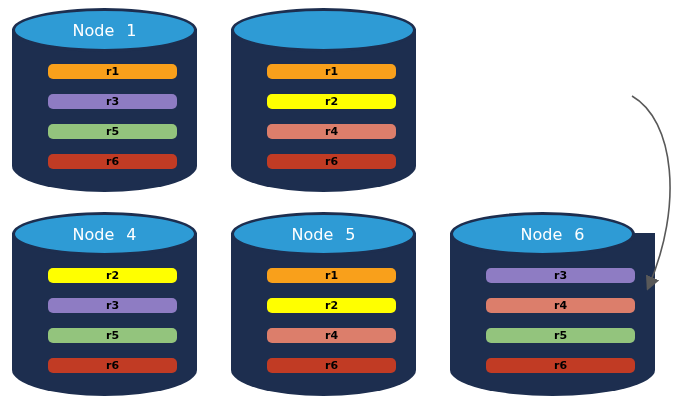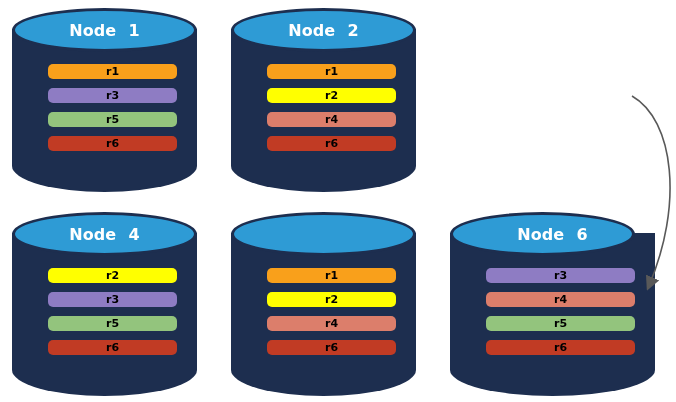--- a/index.html
+++ b/index.html
@@ -28,26 +28,26 @@
     position: absolute; top: 0; left: 0; width: 185px; height: 44px;
     box-sizing: border-box;
     background: var(--cylinder-top, #2E9BD5);
     border: 3px solid var(--cylinder-body, #1D2E4F);
     border-radius: 50%;
   }
   .node-title {
     position: absolute; top: 0; left: 0; width: 100%; height: 44px;
     display: flex; align-items: center; justify-content: center;
     color: var(--node-title-text, #ffffff);
-    font-size: 16px; font-weight: bold; word-spacing: 7px;
+    font-size: 16px; font-weight: normal; word-spacing: 7px;
     z-index: 2;
   }
   .bars {
     position: absolute; top: 56px; left: 36px; right: 20px;
-    display: flex; flex-direction: column; gap: 9px;
+    display: flex; flex-direction: column; gap: 15px;
     z-index: 1;
   }
   .bar {
     height: 15px; border-radius: 5px;
     text-align: center; line-height: 15px;
     font-size: 11px; font-weight: bold;
     color: var(--replica-label-text, #000000);
   }
   .x-mark {
     position: absolute; left: 0; top: 0; width: 100%; height: 100%;
@@ -77,21 +77,20 @@
       <div class="bar" style="background-color: rgb(249, 160, 27);">r1</div>
       <div class="bar" style="background-color: rgb(142, 124, 195);">r3</div>
       <div class="bar" style="background-color: rgb(147, 196, 125);">r5</div>
       <div class="bar" style="background-color: rgb(193, 59, 36);">r6</div>
     </div>
   </div>
 
   <div class="node pos-n2">
     <div class="cyl-body"></div>
     <div class="cyl-top"></div>
-    <div class="node-title">Node 2</div>
     <div class="bars">
       <div class="bar" style="background-color: rgb(249, 160, 27);">r1</div>
       <div class="bar" style="background-color: rgb(255, 255, 0);">r2</div>
       <div class="bar" style="background-color: rgb(220, 126, 107);">r4</div>
       <div class="bar" style="background-color: rgb(193, 59, 36);">r6</div>
     </div>
   </div>
 
 
   <div class="node pos-n4">
@@ -102,20 +101,21 @@
       <div class="bar" style="background-color: rgb(255, 255, 0);">r2</div>
       <div class="bar" style="background-color: rgb(142, 124, 195);">r3</div>
       <div class="bar" style="background-color: rgb(147, 196, 125);">r5</div>
       <div class="bar" style="background-color: rgb(193, 59, 36);">r6</div>
     </div>
   </div>
 
   <div class="node pos-n5">
     <div class="cyl-body"></div>
     <div class="cyl-top"></div>
+    <div class="node-title">Node 5</div>
     <div class="bars">
       <div class="bar" style="background-color: rgb(249, 160, 27);">r1</div>
       <div class="bar" style="background-color: rgb(255, 255, 0);">r2</div>
       <div class="bar" style="background-color: rgb(220, 126, 107);">r4</div>
       <div class="bar" style="background-color: rgb(193, 59, 36);">r6</div>
     </div>
   </div>
 
   <div class="node pos-n6">
     <div class="cyl-body"></div>

